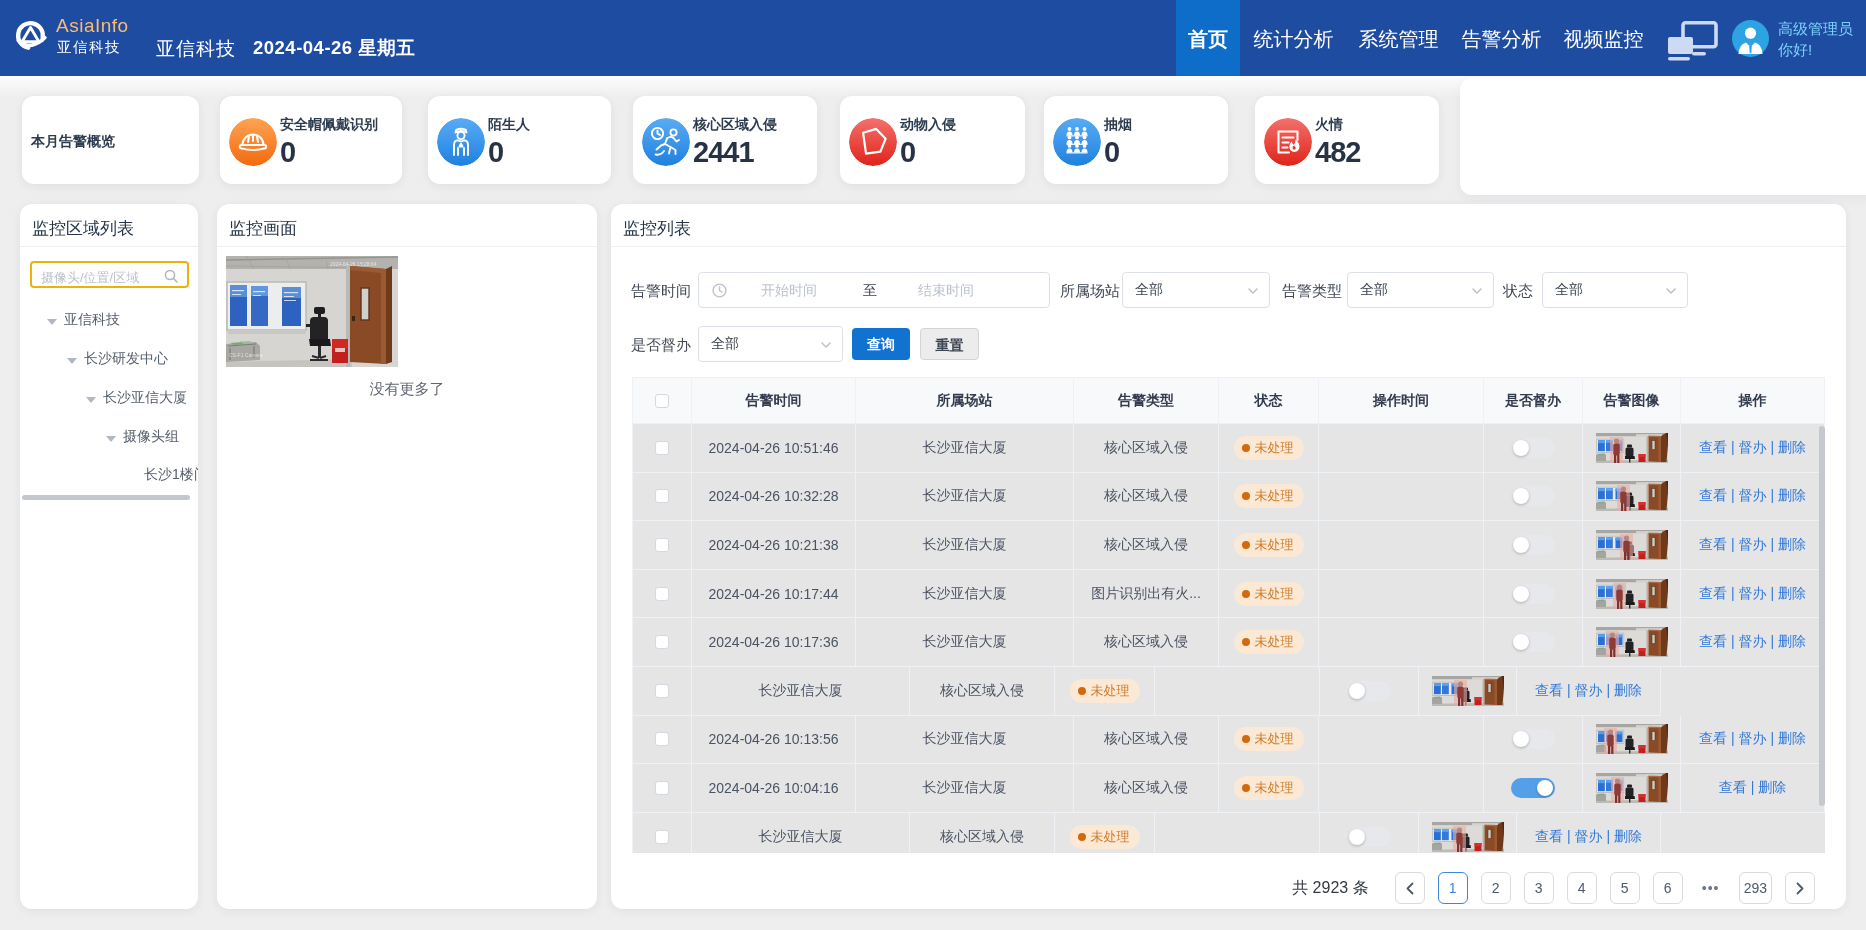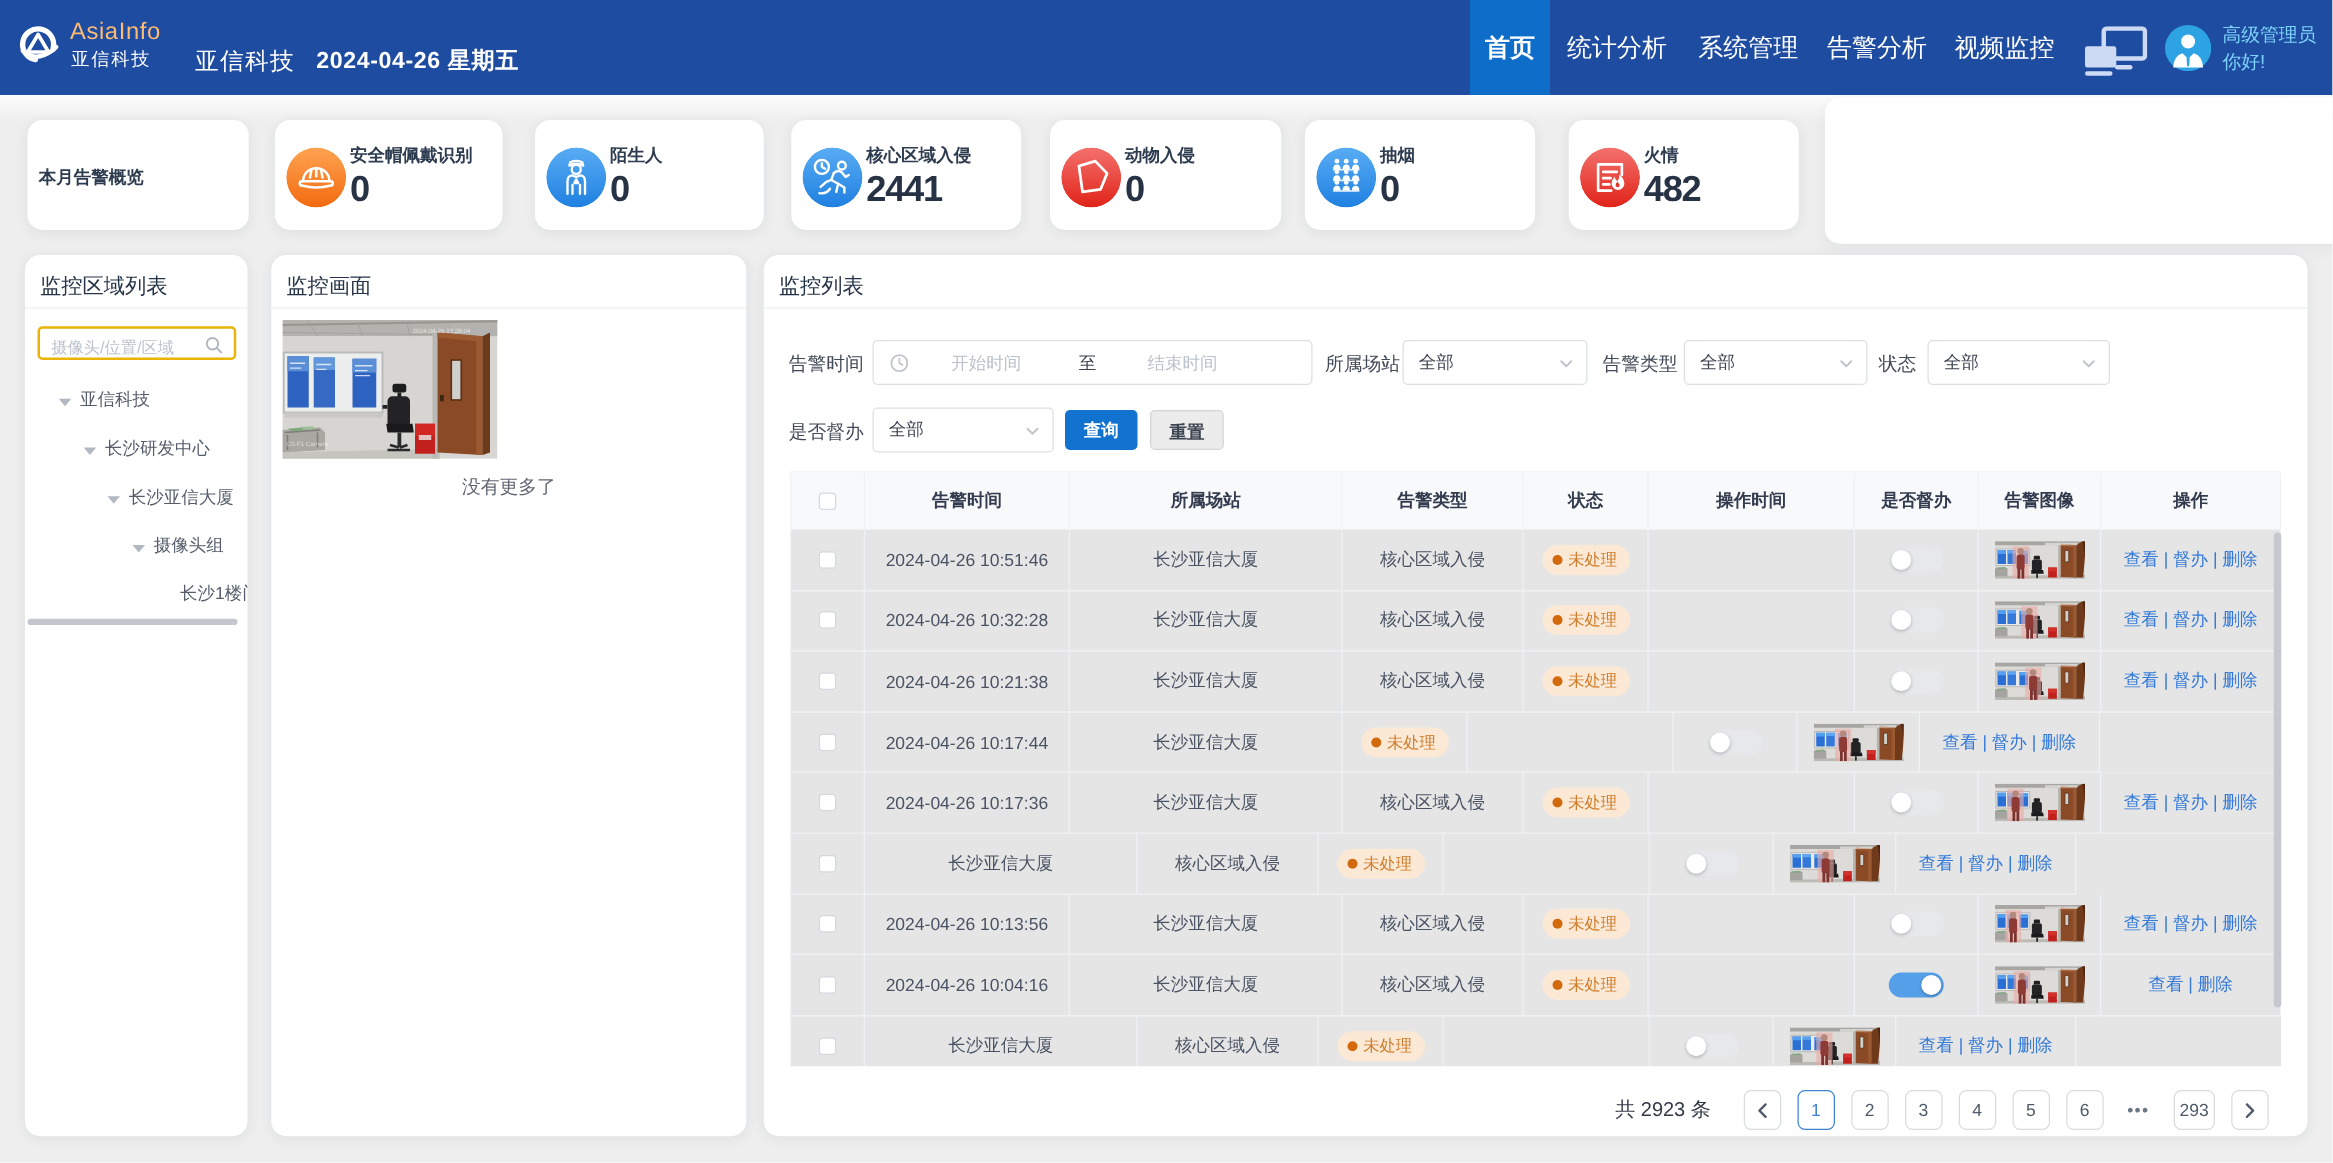--- a/index.html
+++ b/index.html
@@ -470,20 +470,21 @@
       <div class="td w9">
           <span class="lk">查看 | 督办 | 删除</span>
         </div>
     </div>
     <div class="tr">
       <div class="td w1">
           <span class="cb"></span>
         </div>
       <div class="td w2">2024-04-26 10:17:44</div>
       <div class="td w3">长沙亚信大厦</div>
+      <div class="td w4">图片识别出有火...</div>
       <div class="td w5">
           <span class="tag"><span class="dot"></span>未处理</span>
         </div>
       <div class="td w6"></div>
       <div class="td w7">
           <span class="sw">
             <span class="kn"></span>
           </span>
         </div>
       <div class="td w8">

